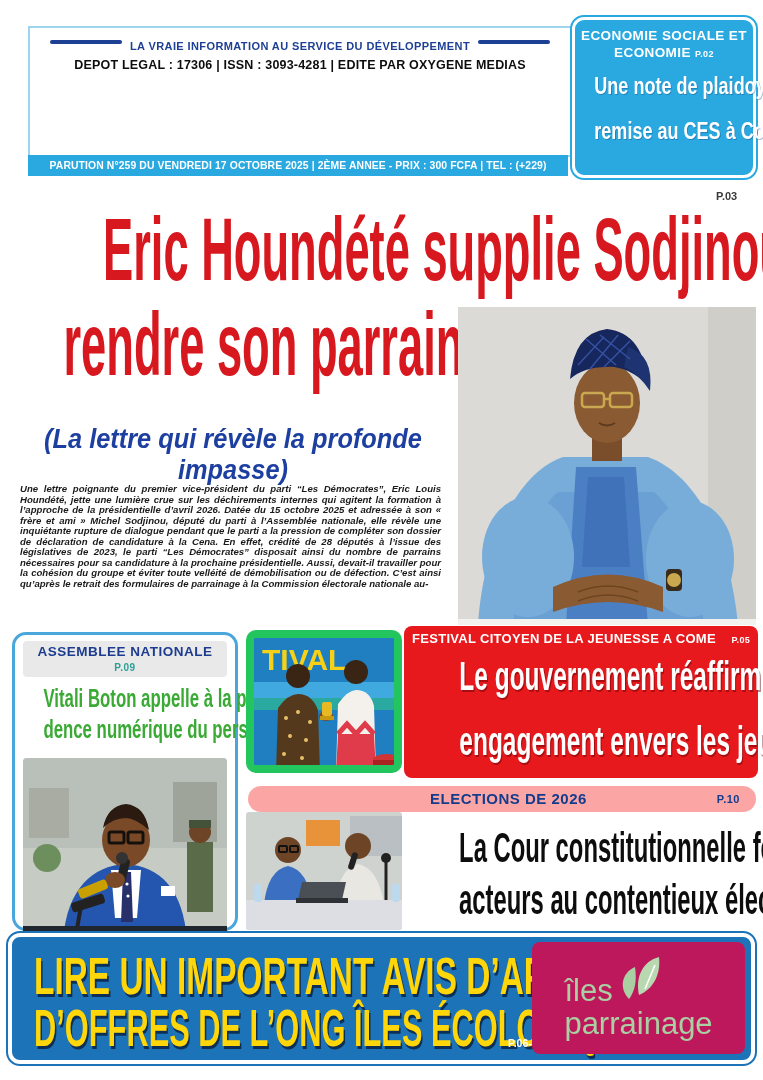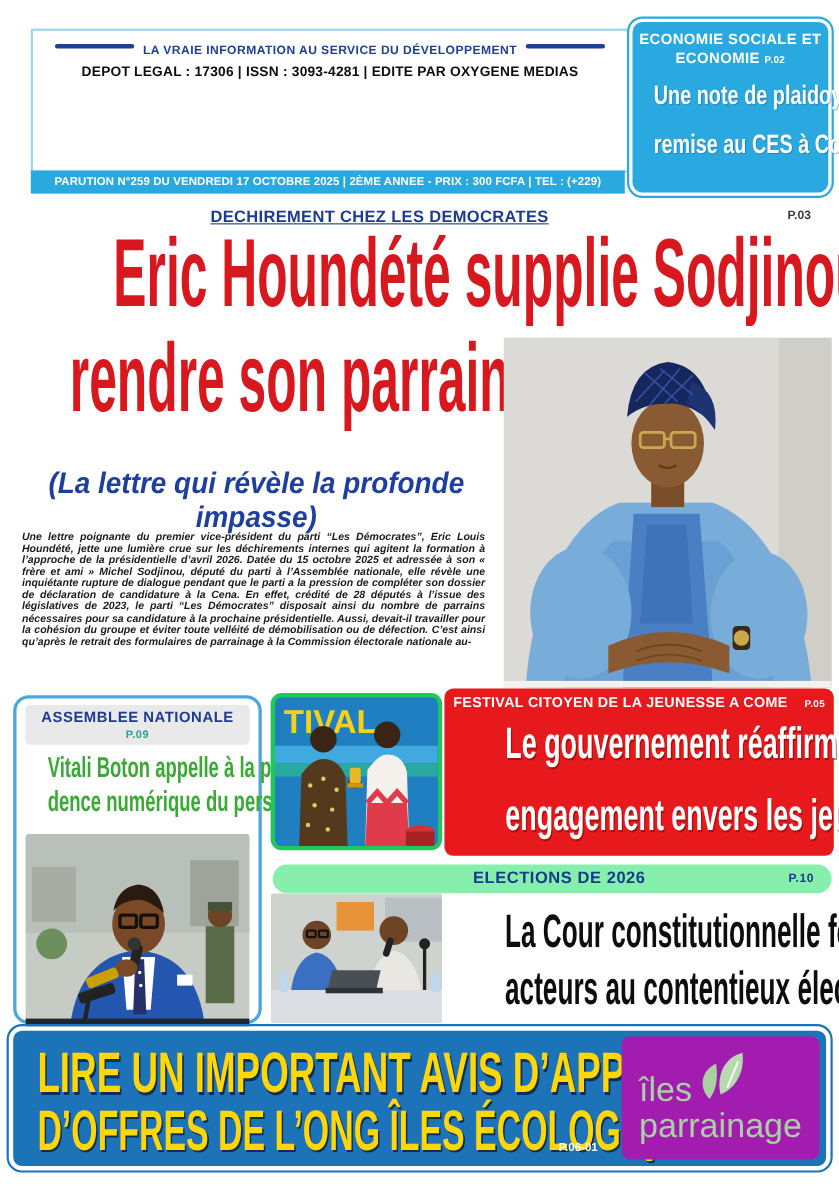--- a/index.html
+++ b/index.html
@@ -49,53 +49,53 @@
   .an-box{left:12px;top:632px;width:226px;height:299px;background:#fff;border:3px solid #4aa7dc;
           border-radius:14px;box-sizing:border-box;padding:6px 8px;text-align:center;}
   .an-kicker{display:inline-block;background:#e9e9e9;border-radius:4px;padding:3px 10px;
              font-weight:bold;font-size:13.5px;color:#1d3c8f;letter-spacing:0.5px;}
   .an-page{color:#2aa198;font-size:10px;font-weight:bold;}
   .an-title{color:#3aaa35;font-size:21px;line-height:1.3;margin-top:4px;
             transform:scale(0.8,1.25);transform-origin:center top;}
   .an-photo{width:204px;height:182px;margin:18px auto 0 auto;border-radius:4px;overflow:hidden;}
 
   
-  .festival-photo{left:246px;top:630px;width:156px;height:143px;border:4px solid #22c55e;
+  .festival-photo{left:246px;top:630px;width:156px;height:143px;border:8px solid #22c55e;
                   border-radius:10px;box-sizing:border-box;overflow:hidden;background:#1f7fc0;}
 
   
   .fest-box{left:404px;top:626px;width:354px;height:152px;background:#e8191d;border-radius:8px;
             box-sizing:border-box;padding:5px 8px;color:#fff;}
   .fest-kicker-row{display:flex;justify-content:space-between;align-items:baseline;
                    font-weight:bold;font-size:13px;letter-spacing:0.3px;}
   .fest-page{font-size:9px;}
   .fest-title{text-align:center;font-size:34px;line-height:1.45;margin-top:2px;
               transform:scale(0.72,1.18);transform-origin:center top;white-space:nowrap;
               text-shadow:1.5px 1.5px 0 rgba(90,0,0,.45);}
 
   
-  .elec-bar{left:248px;top:786px;width:508px;height:26px;background:#86efac;border-radius:13px;
+  .elec-bar{left:248px;top:786px;width:508px;height:26px;background:#fca5a5;border-radius:13px;
             color:#143c8c;font-weight:bold;font-size:15px;line-height:26px;
             padding-left:182px;box-sizing:border-box;letter-spacing:0.5px;}
   .elec-page{position:absolute;right:16px;top:0;font-size:11px;}
   .elec-title{left:406px;top:816px;width:354px;text-align:center;color:#0d0d0d;font-size:34px;
               line-height:1.5;transform:scale(0.70,1.25);transform-origin:center top;white-space:nowrap;}
   .desk-photo{left:246px;top:812px;width:156px;height:118px;overflow:hidden;border-radius:3px;}
 
   
   .banner{left:8px;top:933px;width:747px;height:131px;background:#1c73b8;border:4px solid #fff;
           outline:2px solid #1c73b8;border-radius:12px;box-sizing:border-box;}
   .banner-line1{position:absolute;left:22px;top:10px;color:#ffd60a;font-size:44px;
                 transform:scale(0.76,1.18);transform-origin:left top;white-space:nowrap;
                 text-shadow:2px 2px 0 #0d2f56;}
   .banner-line2{position:absolute;left:22px;top:62px;color:#ffd60a;font-size:44px;
                 transform:scale(0.70,1.18);transform-origin:left top;white-space:nowrap;
                 text-shadow:2px 2px 0 #0d2f56;}
   .banner-page{position:absolute;left:496px;top:100px;color:#fff;font-weight:bold;font-size:10.5px;}
-  .banner-logo{position:absolute;right:6px;top:5px;width:180px;height:112px;background:#a21caf;
+  .banner-logo{position:absolute;right:6px;top:5px;width:213px;height:112px;background:#be185d;
                border-radius:8px;display:flex;align-items:center;justify-content:center;}
   .eco{color:#a9cfa2;font-size:31px;line-height:1.05;font-weight:normal;}
   .eco-top{display:flex;align-items:flex-end;gap:2px;}
 </style>
 </head>
 <body>
 
 <div class="page">
 
   <div class="abs masthead">
@@ -110,21 +110,20 @@
 
   <div class="abs tr-box">
     <div class="tr-kicker">
       <span>ECONOMIE SOCIALE ET ECONOMIE</span>
       <span class="tr-page">P.02</span>
     </div>
     <div class="tr-title">Une note de plaidoyer</div>
     <div class="tr-title" style="margin-top:16px;">remise au CES à Cotonou</div>
   </div>
 
-  <div class="abs kicker">DECHIREMENT CHEZ LES DEMOCRATES</div>
   <div class="abs kicker-page">P.03</div>
   <div class="abs headline1 cond">Eric Houndété supplie Sodjinou de</div>
   <div class="abs headline2 cond">rendre son parrainage</div>
   <div class="abs subhead">(La lettre qui révèle la profonde impasse)</div>
   <div class="abs lead-body">Une lettre poignante du premier vice-président du parti “Les Démocrates”, Eric Louis Houndété, jette une lumière crue sur les déchirements internes qui agitent la formation à l’approche de la présidentielle d’avril 2026. Datée du 15 octobre 2025 et adressée à son « frère et ami » Michel Sodjinou, député du parti à l’Assemblée nationale, elle révèle une inquiétante rupture de dialogue pendant que le parti a la pression de compléter son dossier de déclaration de candidature à la Cena. En effet, crédité de 28 députés à l’issue des législatives de 2023, le parti “Les Démocrates” disposait ainsi du nombre de parrains nécessaires pour sa candidature à la prochaine présidentielle. Aussi, devait-il travailler pour la cohésion du groupe et éviter toute velléité de démobilisation ou de défection. C’est ainsi qu’après le retrait des formulaires de parrainage à la Commission électorale nationale au-</div>
 
   <div class="abs lead-photo">
     <svg width="298" height="318" viewBox="0 0 298 318">
       <rect width="298" height="318" fill="#dbdad6"></rect>
       <rect x="250" width="48" height="318" fill="#cfcec9"></rect>

